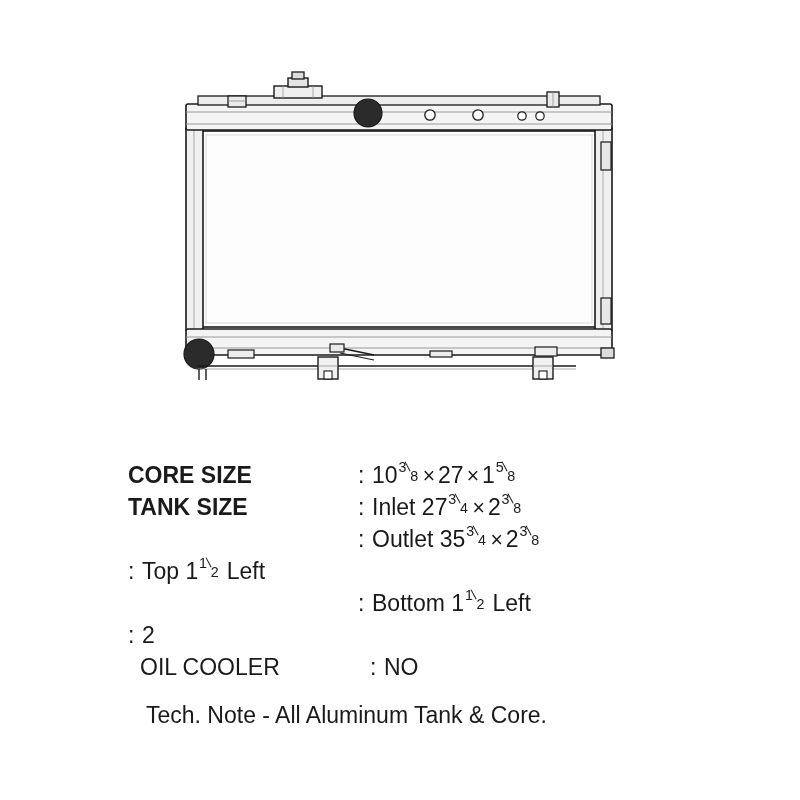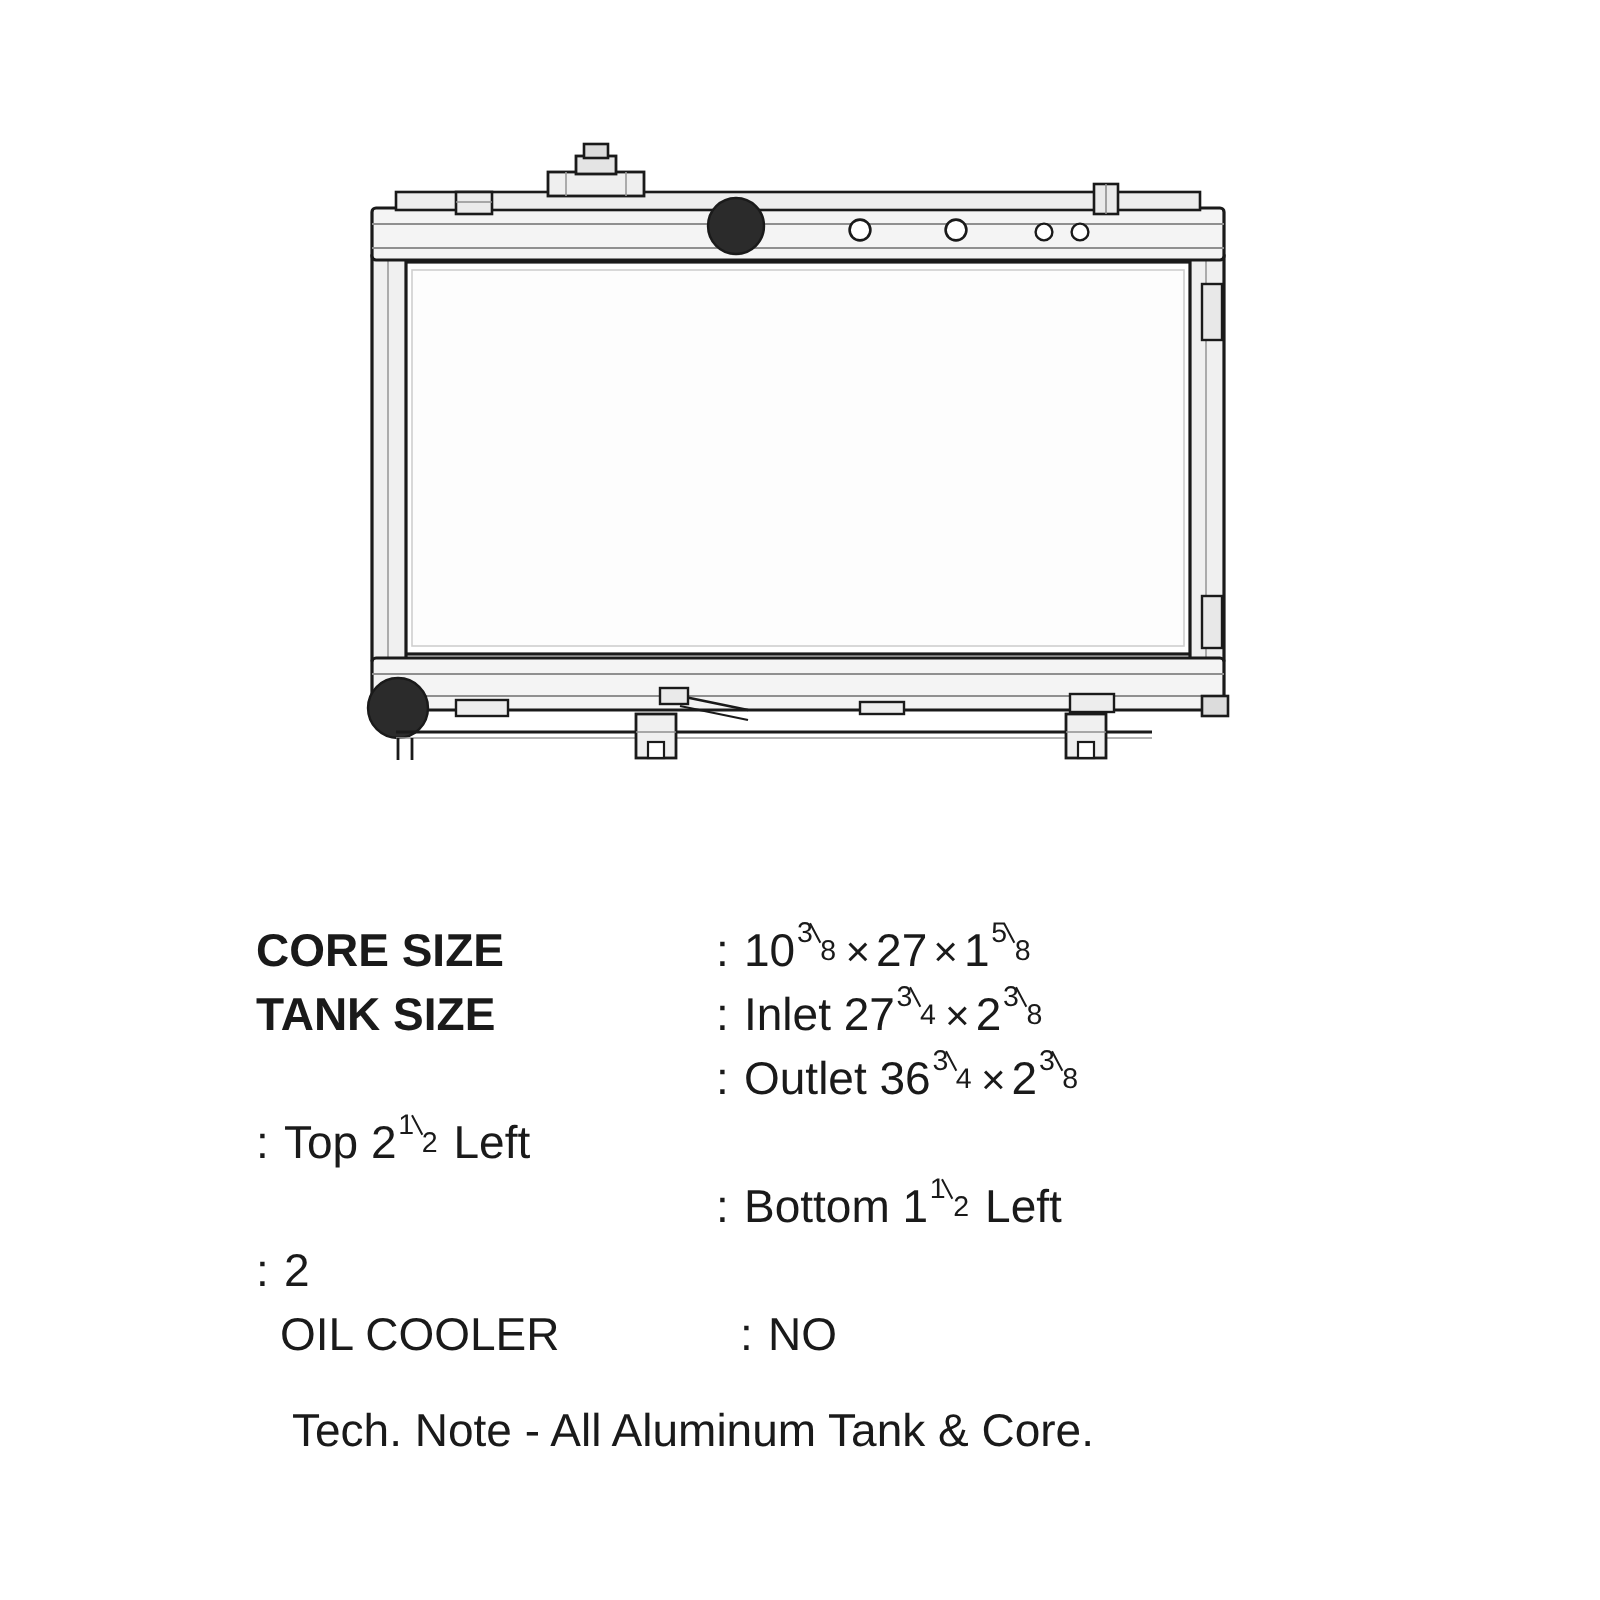--- a/index.html
+++ b/index.html
@@ -202,24 +202,24 @@
       <div class="spec-row">
         <div class="spec-label bold">CORE SIZE</div>
         <div class="spec-value"><span class="colon">:</span><span>10</span><span class="frac"><span class="num">3</span><span class="bar"></span><span class="den">8</span></span><span class="times">×</span><span>27</span><span class="times">×</span><span>1</span><span class="frac"><span class="num">5</span><span class="bar"></span><span class="den">8</span></span></div>
       </div>
       <div class="spec-row">
         <div class="spec-label bold">TANK SIZE</div>
         <div class="spec-value"><span class="colon">:</span><span>Inlet 27</span><span class="frac"><span class="num">3</span><span class="bar"></span><span class="den">4</span></span><span class="times">×</span><span>2</span><span class="frac"><span class="num">3</span><span class="bar"></span><span class="den">8</span></span></div>
       </div>
       <div class="spec-row">
         <div class="spec-label"></div>
-        <div class="spec-value"><span class="colon">:</span><span>Outlet 36</span><span class="frac"><span class="num">3</span><span class="bar"></span><span class="den">4</span></span><span class="times">×</span><span>2</span><span class="frac"><span class="num">3</span><span class="bar"></span><span class="den">8</span></span></div>
-      </div>
-      <div class="spec-row">
-        <div class="spec-value"><span class="colon">:</span><span>Top 2</span><span class="frac"><span class="num">1</span><span class="bar"></span><span class="den">2</span></span><span> Left</span></div>
+        <div class="spec-value"><span class="colon">:</span><span>Outlet 35</span><span class="frac"><span class="num">3</span><span class="bar"></span><span class="den">4</span></span><span class="times">×</span><span>2</span><span class="frac"><span class="num">3</span><span class="bar"></span><span class="den">8</span></span></div>
+      </div>
+      <div class="spec-row">
+        <div class="spec-value"><span class="colon">:</span><span>Top 1</span><span class="frac"><span class="num">1</span><span class="bar"></span><span class="den">2</span></span><span> Left</span></div>
       </div>
       <div class="spec-row">
         <div class="spec-label"></div>
         <div class="spec-value"><span class="colon">:</span><span>Bottom 1</span><span class="frac"><span class="num">1</span><span class="bar"></span><span class="den">2</span></span><span> Left</span></div>
       </div>
       <div class="spec-row">
         <div class="spec-value"><span class="colon">:</span><span>2</span></div>
       </div>
       <div class="spec-row">
         <div class="spec-label indent">OIL COOLER</div>

